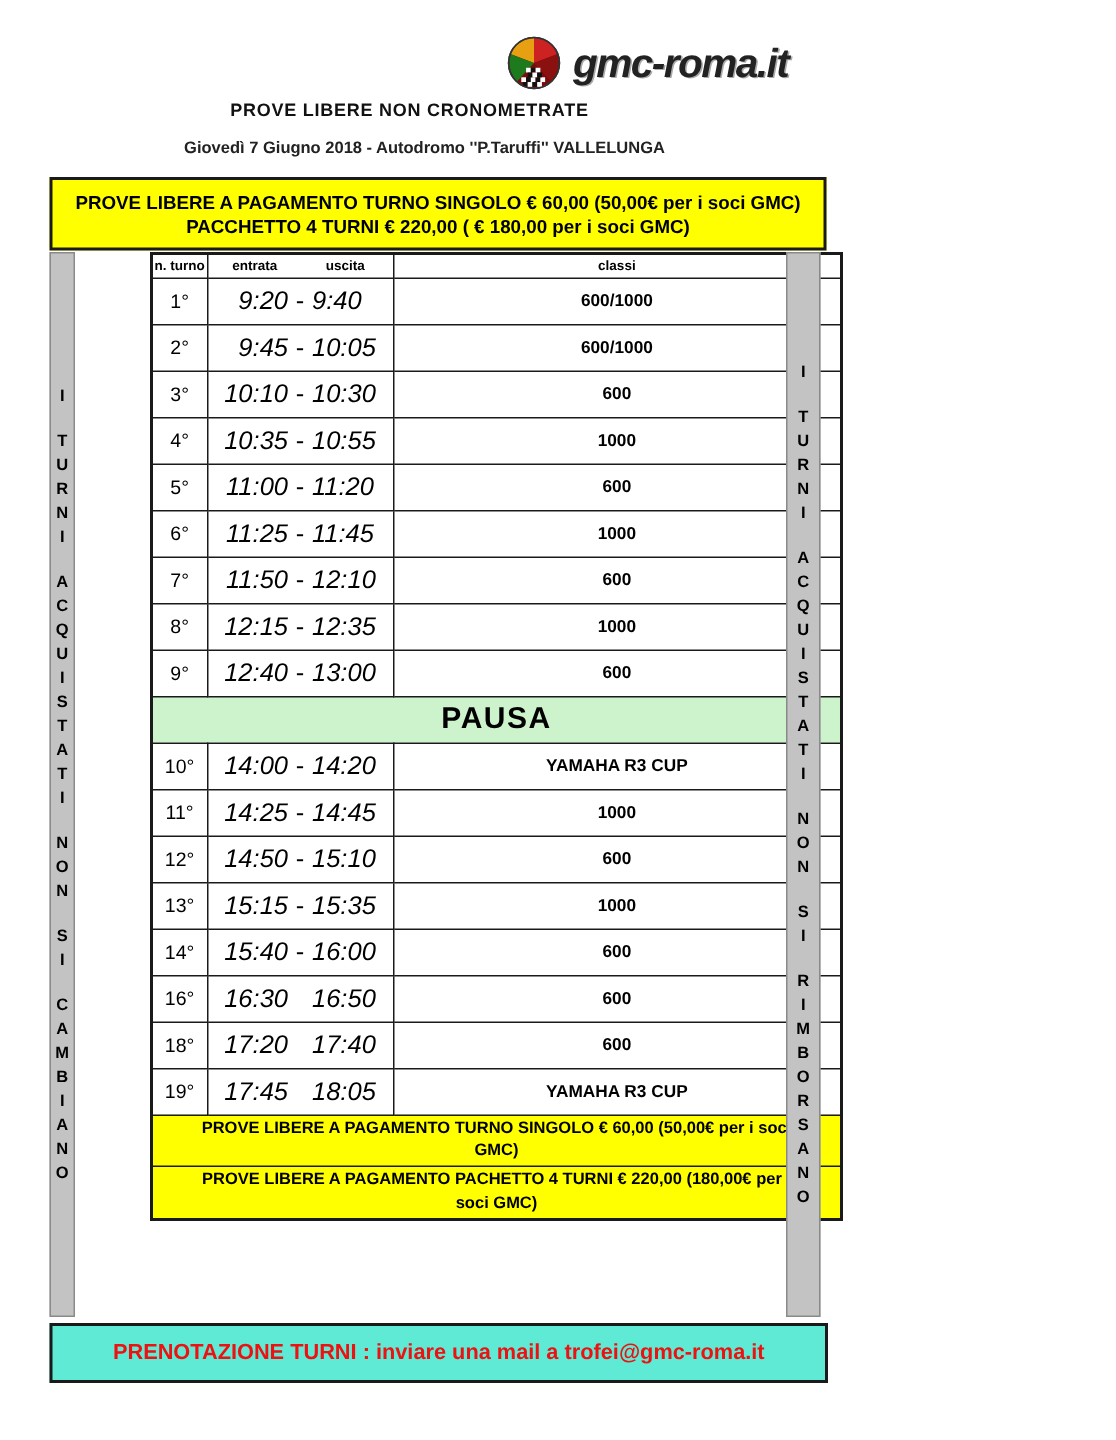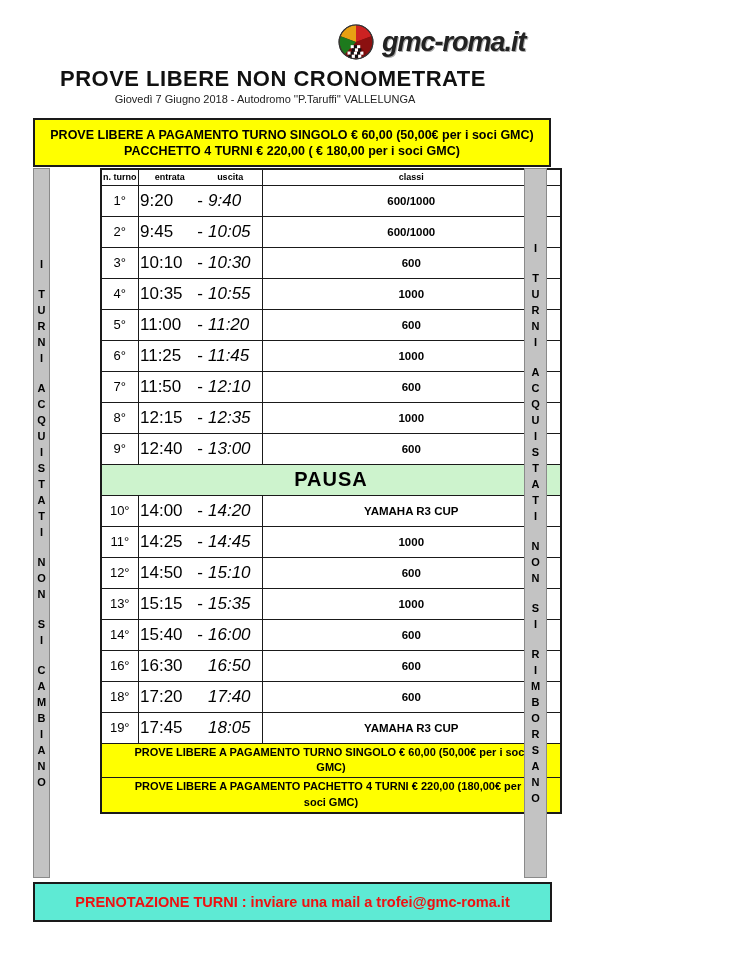--- a/index.html
+++ b/index.html
@@ -11,22 +11,22 @@
   }
   *{margin:0;padding:0;box-sizing:border-box;}
   html,body{background:#ffffff;}
   body{font-family:"Liberation Sans","DejaVu Sans",sans-serif;color:#111;}
   .page{position:relative;width:744px;height:960px;background:#fff;overflow:hidden;}
 
   
   .logo-row{position:absolute;top:24px;left:338px;display:flex;align-items:center;gap:8px;}
   .logo-badge{width:36px;height:36px;flex:0 0 auto;}
   .logo-text{font-style:italic;font-weight:bold;font-size:27px;color:#222;text-shadow:1px 1px 0 #aaa;letter-spacing:-1px;}
-  .page-title{position:absolute;top:66px;left:33px;width:480px;text-align:center;font-weight:bold;font-size:22px;letter-spacing:.5px;color:#111;}
-  .page-subtitle{position:absolute;top:93px;left:15px;width:500px;text-align:center;font-weight:normal;font-size:11px;color:#222;}
+  .page-title{position:absolute;top:66px;left:33px;width:480px;text-align:center;font-weight:bold;font-size:12px;letter-spacing:.5px;color:#111;}
+  .page-subtitle{position:absolute;top:93px;left:33px;width:500px;text-align:center;font-weight:bold;font-size:11px;color:#222;}
 
   
   .price-banner{position:absolute;top:118px;left:33px;width:518px;height:49px;
     background:var(--banner_yellow);border:2px solid var(--border_dark);
     display:flex;flex-direction:column;justify-content:center;align-items:center;gap:2px;}
   .price-banner div{font-weight:bold;font-size:12.5px;color:#000;text-align:center;}
 
   
   .main{position:absolute;top:168px;left:33px;width:517px;display:flex;align-items:stretch;}
   .v-bar{width:17px;background:var(--sidebar_gray);border:1px solid #8a8a8a;
@@ -43,21 +43,21 @@
   table.schedule{border:2px solid var(--border_dark);}
   table.schedule th,table.schedule td{border:1px solid var(--border_dark);}
   col.c1{width:37px;}col.c2{width:124px;}
   th{font-size:9px;font-weight:bold;height:16px;text-align:center;color:#000;}
   .h-time{display:table-cell;}
   .h-time span{display:inline-block;width:49%;font-size:9px;font-weight:bold;}
   td{height:31px;text-align:center;vertical-align:middle;color:#000;}
   td.c-turno{font-size:13px;}
   td.c-time{font-size:17px;}
   td.c-time span{display:inline-block;}
-  .t-in{width:52px;text-align:left;}
+  .t-in{width:52px;text-align:right;font-style:italic;}
   .t-sep{width:16px;text-align:center;}
   .t-out{width:52px;text-align:left;font-style:italic;}
   td.c-classi{font-weight:bold;font-size:11.5px;}
   td.pausa-cell{background:var(--pausa_green);font-weight:bold;font-size:20px;letter-spacing:1px;height:31px;}
   td.yellow-row{background:var(--banner_yellow);font-weight:bold;font-size:11px;line-height:1.45;
     height:33px;padding:1px 26px;border-top:2px solid var(--border_dark);}
 
   
   .footer-banner{position:absolute;top:882px;left:33px;width:519px;height:40px;background:#5eead4;
     border:2px solid var(--border_dark);display:flex;align-items:center;justify-content:center;}

